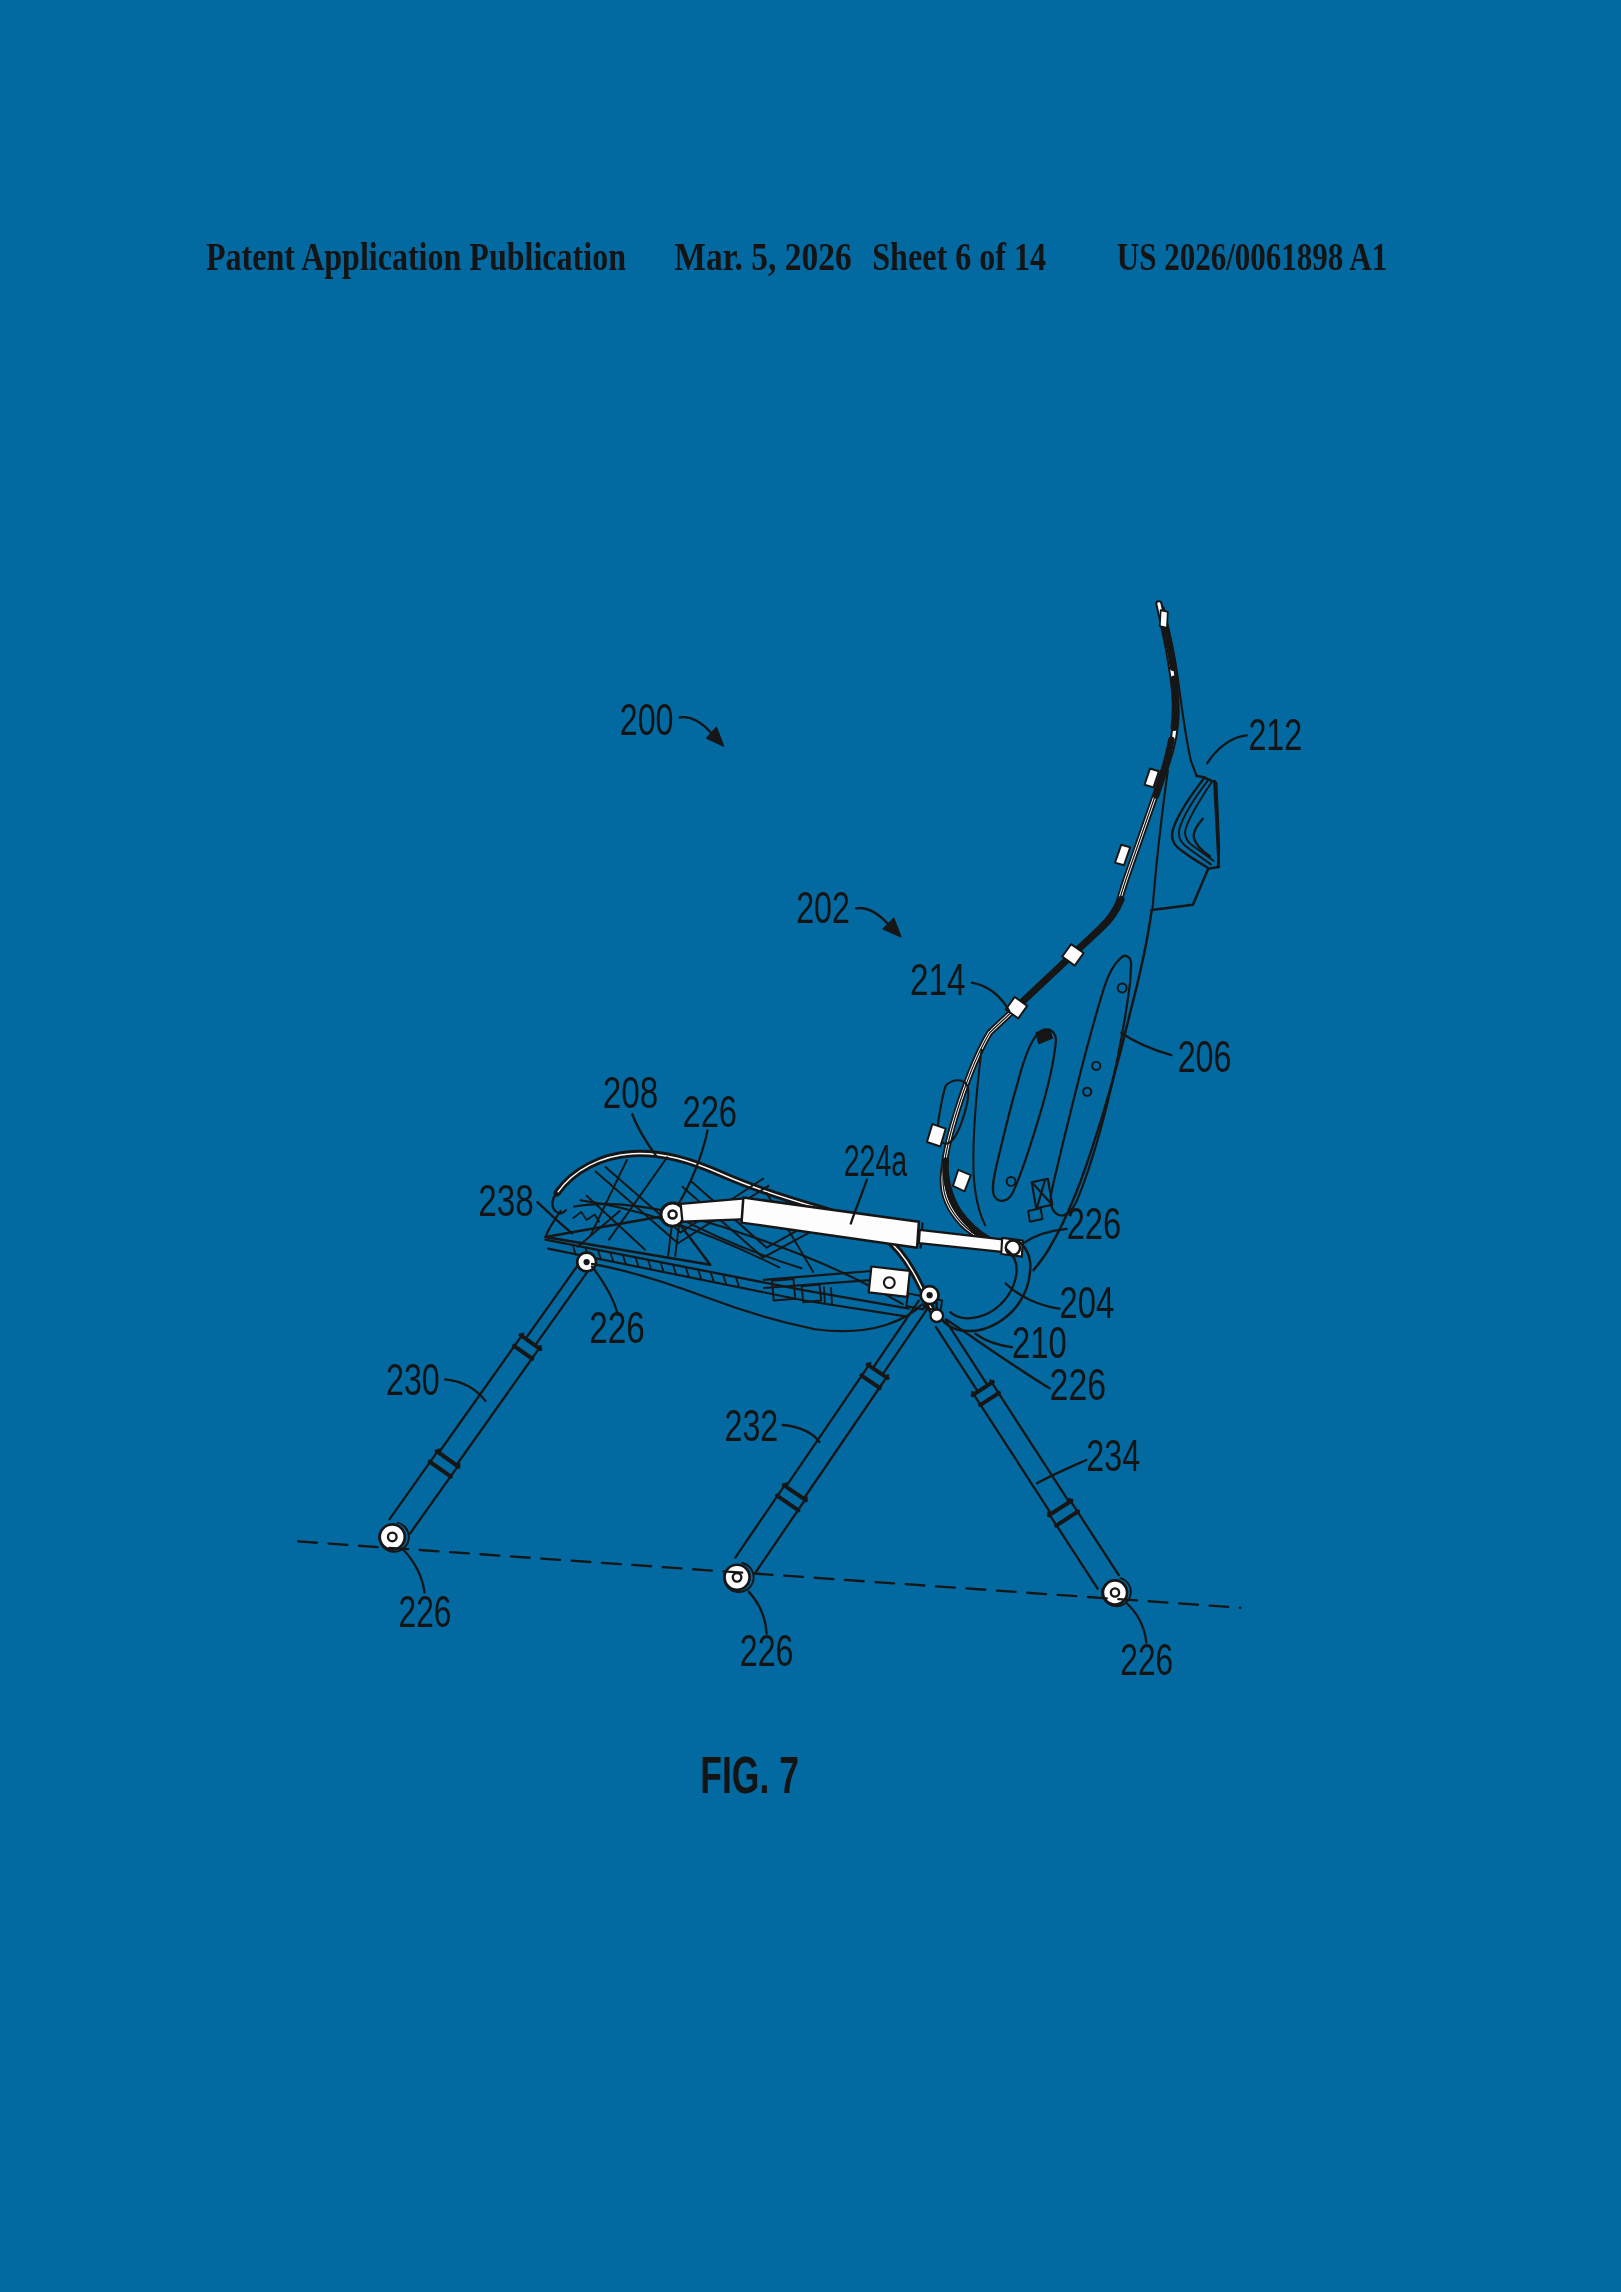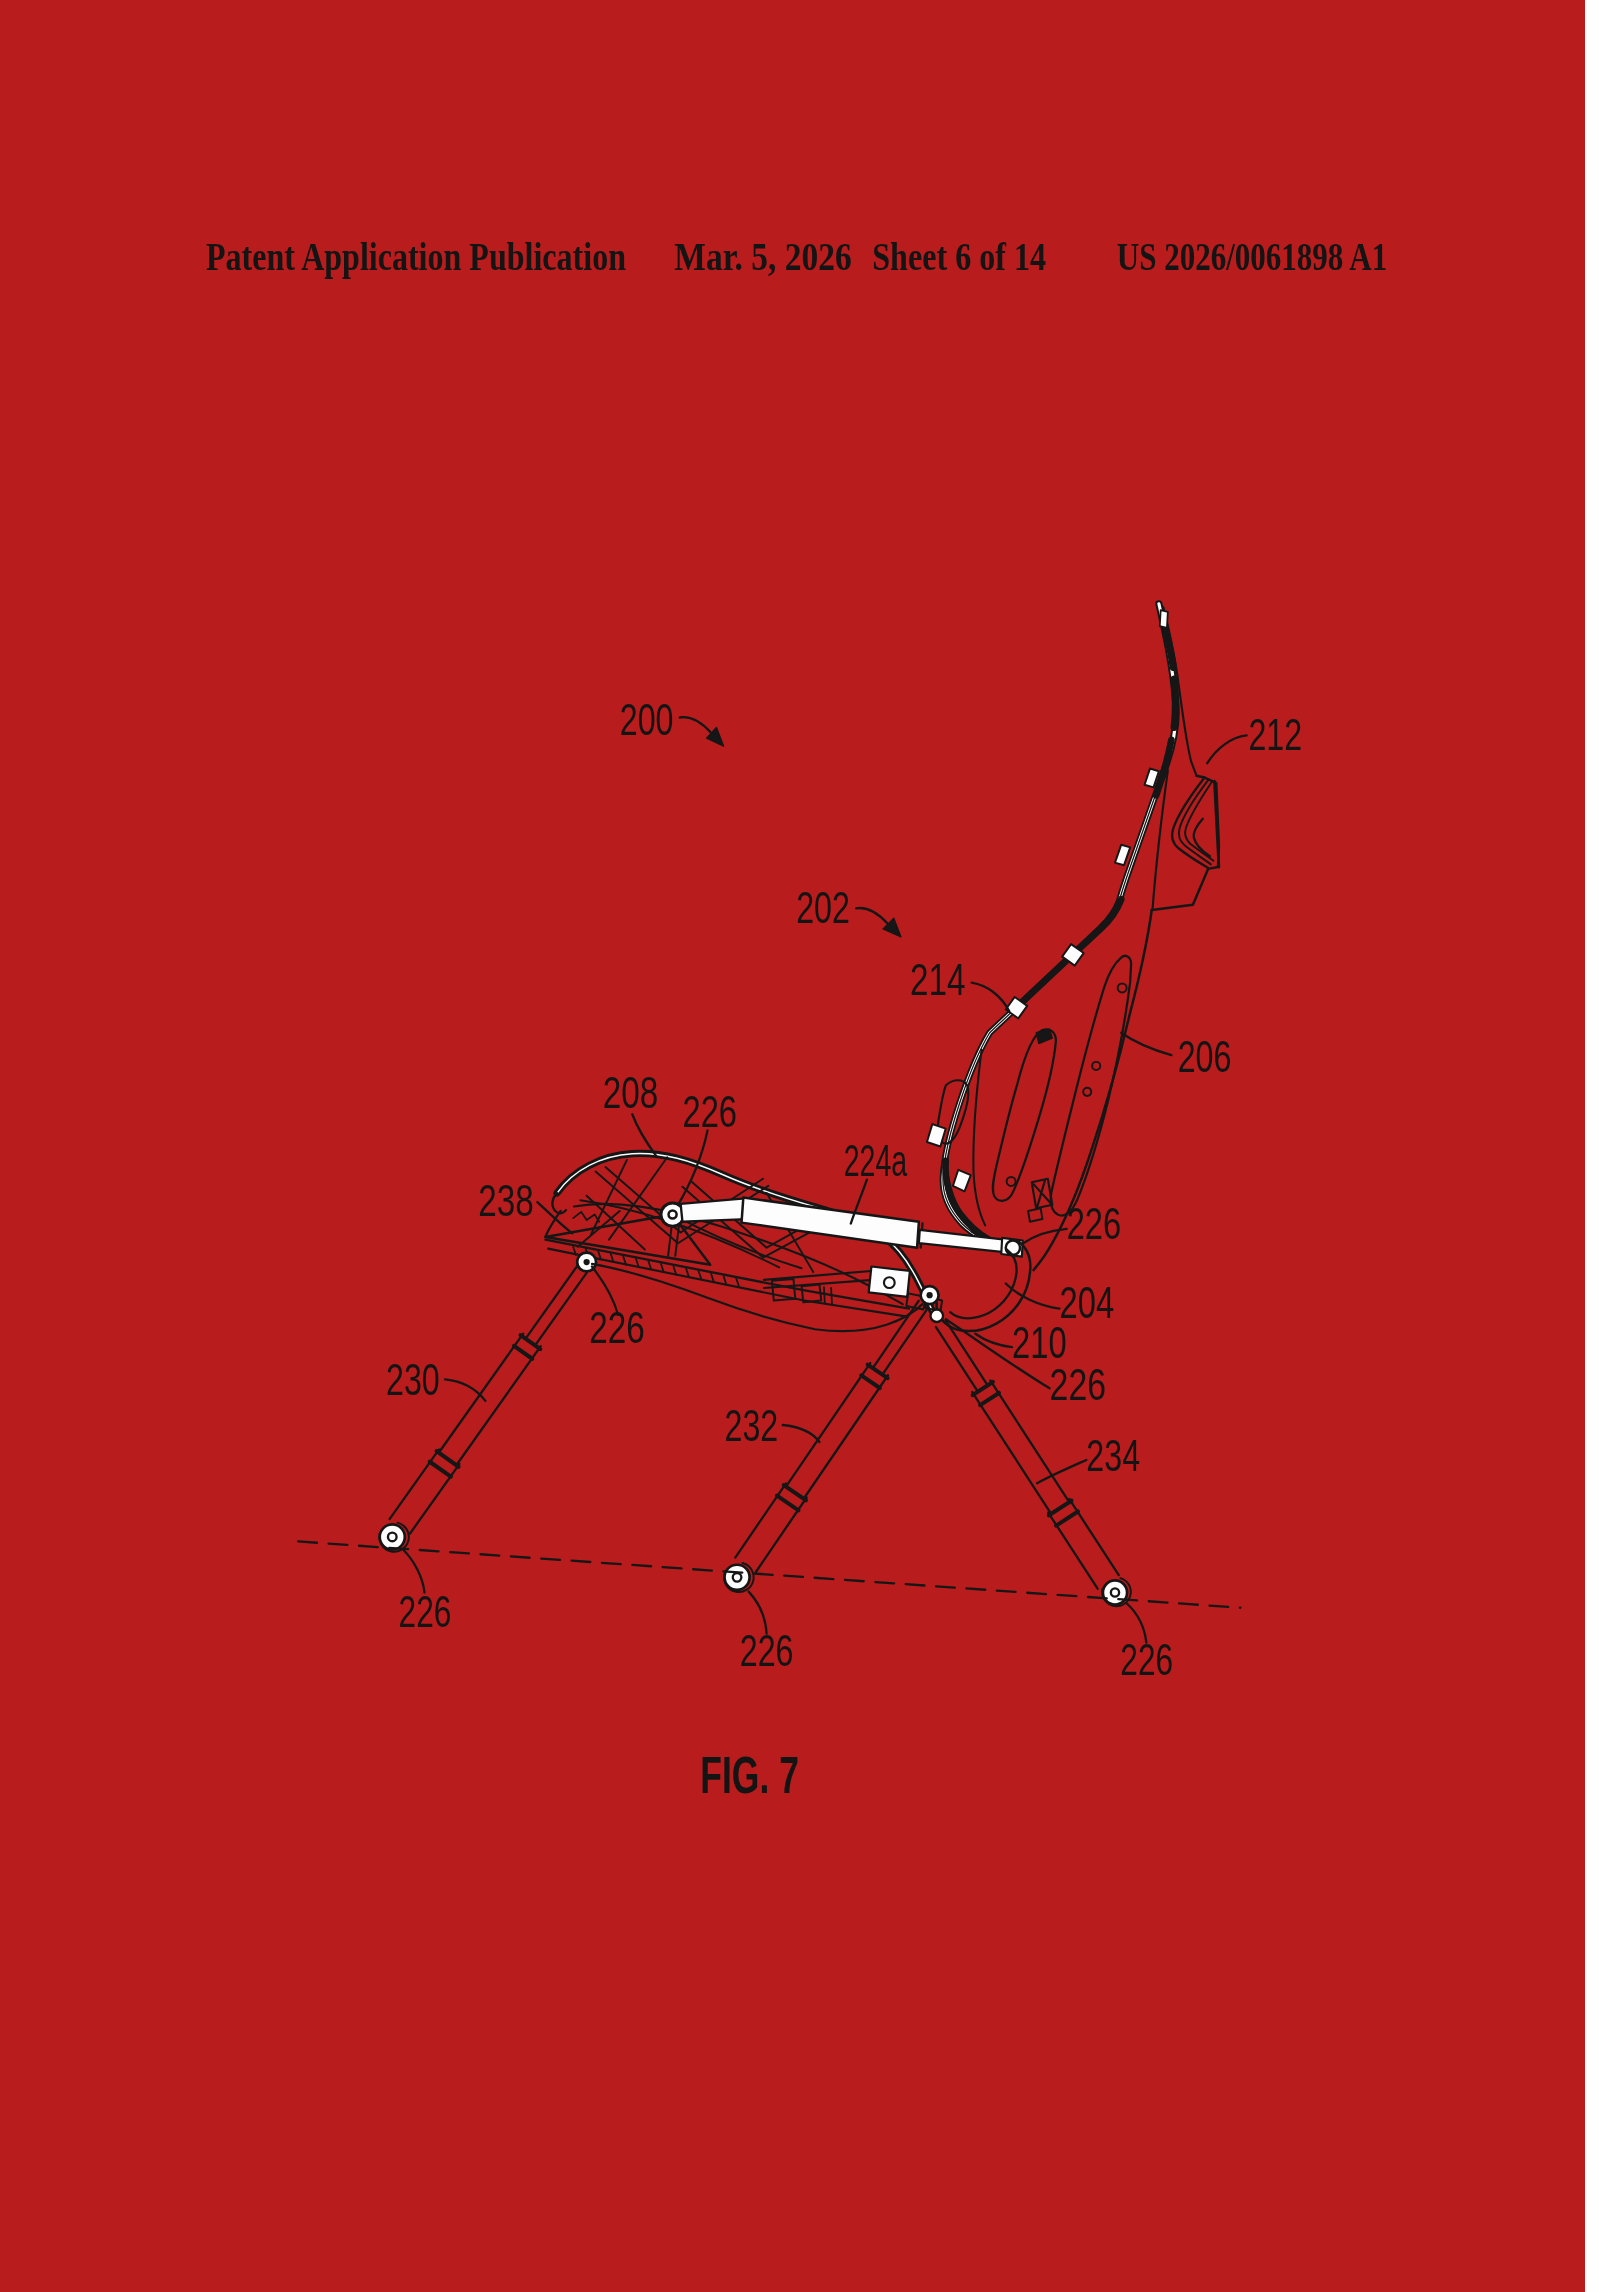--- a/index.html
+++ b/index.html
@@ -1,16 +1,16 @@
 <!DOCTYPE html>
 <html style="font-size:14.3px"><head>
 <meta charset="utf-8">
 <style>
   html,body{margin:0;padding:0;background:#ffffff;}
-  #page{position:relative;width:1585px;height:2293px;background:#b91c1c;overflow:hidden;}
+  #page{position:relative;width:1585px;height:2293px;background:#0369a1;overflow:hidden;padding-left:36px;}
   svg{position:absolute;left:0;top:0;}
   text{fill:#141414;}
   .hdr{font-family:"Liberation Serif", serif;font-weight:bold;font-size:44px;}
   .lbl{font-family:"Liberation Sans", sans-serif;font-size:49px;}
   .fig{font-family:"Liberation Sans", sans-serif;font-weight:bold;font-size:57px;}
 </style>
 </head>
 <body>
 <div id="page">
 <svg width="1621" height="2293" viewBox="0 0 1810 2560">

